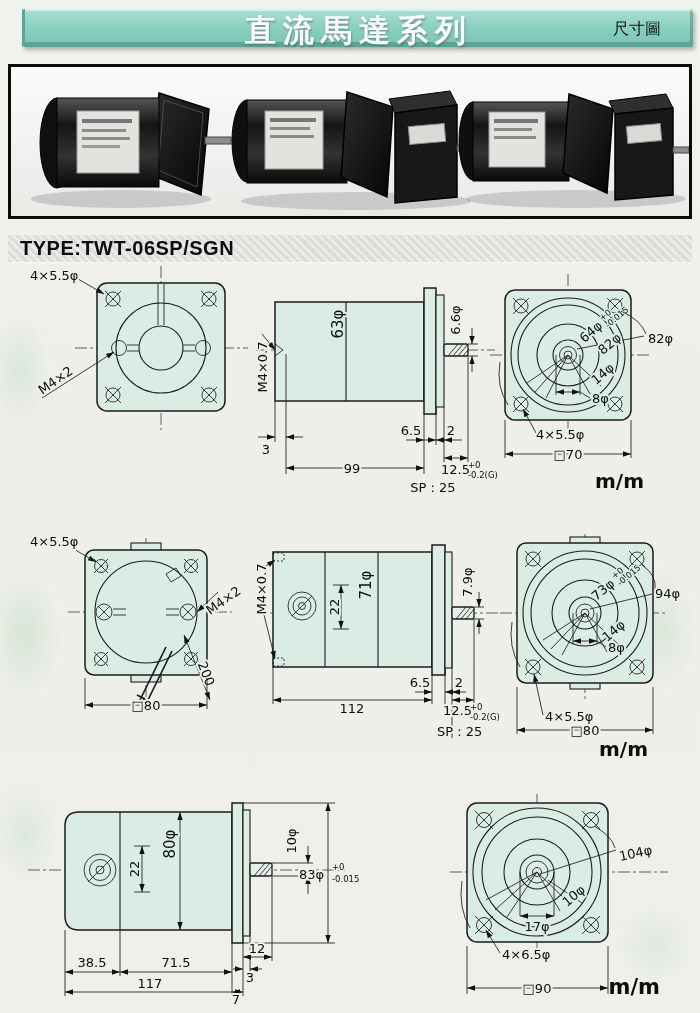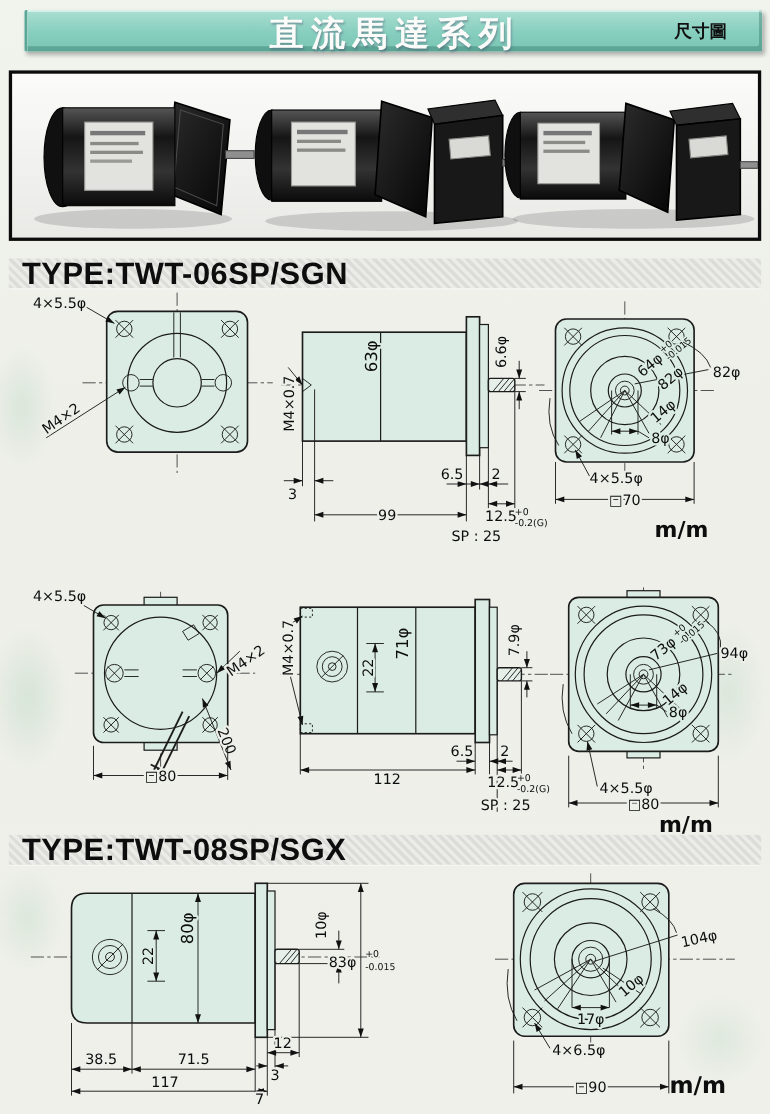--- a/index.html
+++ b/index.html
@@ -8,29 +8,29 @@
         font-family:"Liberation Sans",sans-serif;}
   .ghost{position:absolute;border-radius:50%;filter:blur(3px);pointer-events:none;}
   
   .titlebar{position:absolute;left:22px;top:9px;width:668px;height:38px;
         background:linear-gradient(180deg,#aadfd2 0%,#86cebe 55%,#7ac5b5 100%);
         border-left:3px solid #5aa799;border-radius:2px;
         box-shadow:inset 0 2px 0 rgba(255,255,255,.55), inset -3px -5px 0 rgba(42,112,97,.38), 2px 3px 4px rgba(0,0,0,.28);}
   .titlebar .t{position:absolute;left:0;right:0;top:1px;text-align:center;
         font-size:31px;font-weight:bold;color:#fbfcfa;letter-spacing:7px;
         text-shadow:1px 2px 2px rgba(80,80,110,.45);font-family:"Liberation Sans",sans-serif;}
-  .titlebar .c{position:absolute;right:32px;top:10px;font-size:16px;font-weight:bold;color:#101010;}
+  .titlebar .c{position:absolute;right:32px;top:10px;font-size:16px;font-weight:normal;color:#101010;}
   
   .photo{position:absolute;left:8px;top:64px;width:678px;height:149px;
         border:3px solid #0b0b0b;background:linear-gradient(180deg,#fbfbf9,#e9e9e6);}
   
   .band{position:absolute;left:8px;width:684px;height:27px;display:flex;align-items:center;
         background:repeating-linear-gradient(45deg,#dcdcd8 0 3px,#ebebe7 3px 6px);
         box-shadow:0 1px 0 rgba(255,255,255,.6);}
-  .band span{font-size:28px;font-weight:bold;color:#0d0d0d;padding-left:12px;letter-spacing:.5px;}
+  .band span{font-size:20px;font-weight:bold;color:#0d0d0d;padding-left:12px;letter-spacing:.5px;}
   .b1{top:235px}.b2{top:505px}.b3{top:759px}
   .s1{position:absolute;left:0;top:262px}.s2{position:absolute;left:0;top:532px}.s3{position:absolute;left:0;top:786px}
   svg .md{stroke:#1c1c1c;stroke-width:1.1;fill:none}
   svg .tn{stroke:#1c1c1c;stroke-width:.85;fill:none}
   svg .cl{stroke:#3c3c3c;stroke-width:.8;fill:none;stroke-dasharray:12 3 3 3}
   svg .mint{fill:#daece4;stroke:#1c1c1c;stroke-width:1.5}
   svg .mint2{fill:#daece4;stroke:#1c1c1c;stroke-width:1.1}
   svg .shaft{fill:#e6f0e9;stroke:#1c1c1c;stroke-width:1.3}
   svg .ar{fill:#111;stroke:none}
   svg text{font-family:"DejaVu Sans","Liberation Sans",sans-serif;fill:#0d0d0d}
@@ -111,23 +111,20 @@
         <polygon points="604,47 662,41 662,128 604,133" fill="#181818" stroke="#000" stroke-width="1.5"></polygon>
         <rect x="616" y="58" width="34" height="17" fill="#d9d9d5" stroke="#8a8a86" transform="rotate(-5 633 66)"></rect>
         <rect x="662" y="80" width="16" height="6" fill="#8f8f8f" stroke="#444"></rect>
       </g>
     </svg>
   </div>
 
   <div class="band b1">
       <span>TYPE:TWT-06SP/SGN</span>
     </div>
-  <div class="band b3">
-      <span>TYPE:TWT-08SP/SGX</span>
-    </div>
 
   <svg class="s1" width="700" height="240" viewBox="0 0 700 240">
 
     <g>
       <line class="cl" x1="75" y1="86" x2="248" y2="86"></line>
         <line class="cl" x1="161" y1="4" x2="161" y2="168"></line>
       <rect class="mint" x="97" y="21" width="128" height="128" rx="10"></rect>
       <g class="tn">
         <circle cx="113" cy="37" r="7"></circle>
           <line x1="105" y1="29" x2="121" y2="45"></line>

